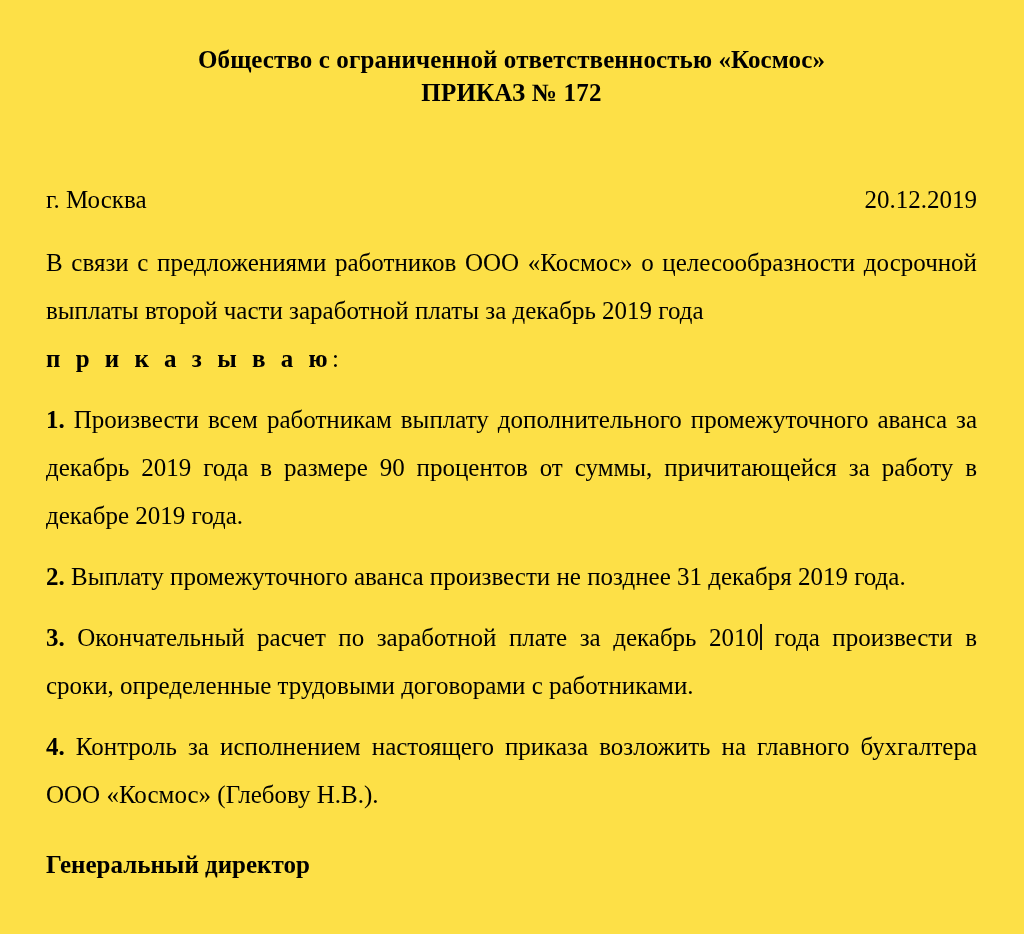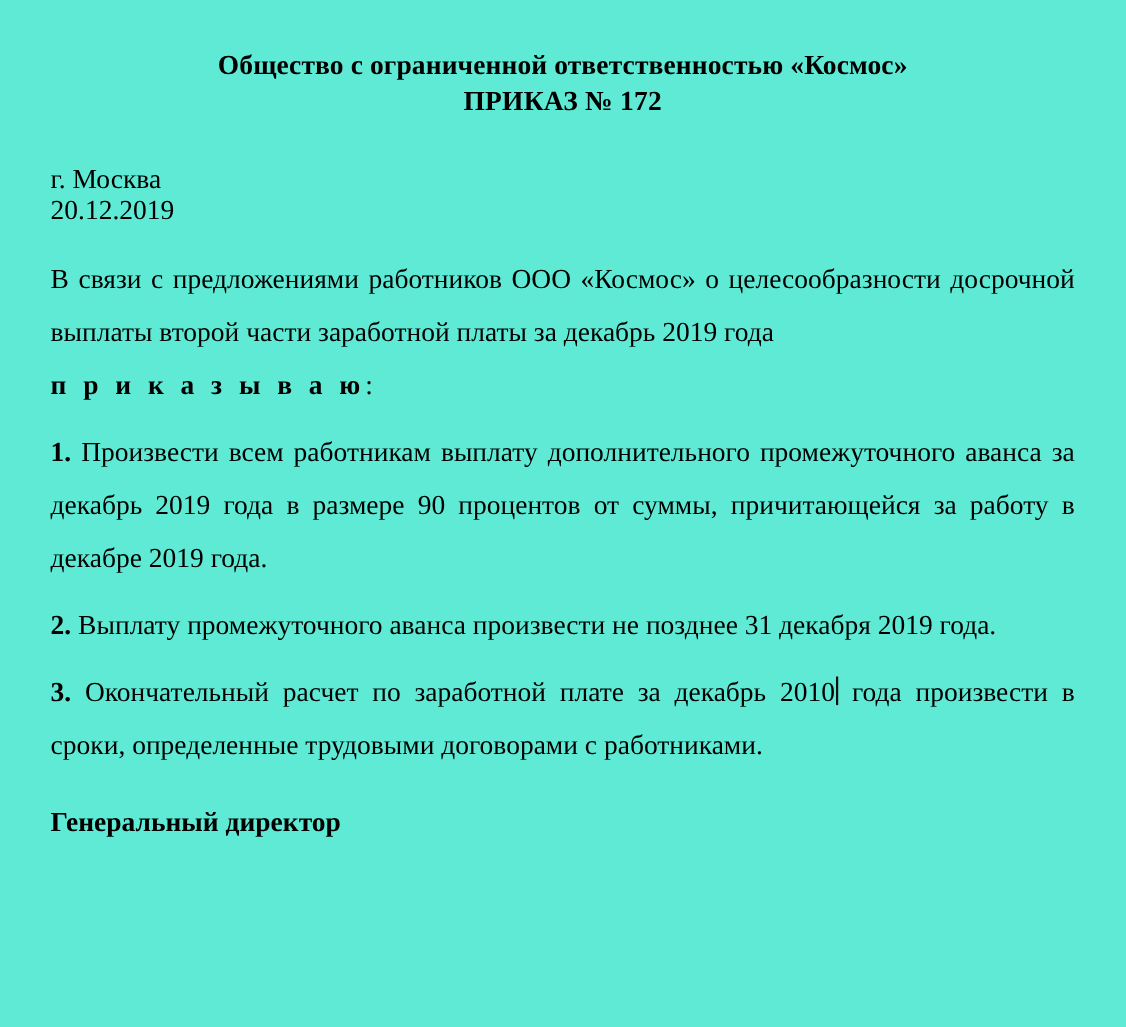--- a/index.html
+++ b/index.html
@@ -13,21 +13,21 @@
     height: 934px;
     font-family: "Liberation Serif", "DejaVu Serif", serif;
     color: #000000;
     -webkit-font-smoothing: antialiased;
   }
 
   .page {
     position: relative;
     width: 1024px;
     height: 934px;
-    background: #5eead4;
+    background: #fde047;
     box-sizing: border-box;
     padding: 0;
     overflow: hidden;
   }
 
   .doc-body {
     position: absolute;
     left: 46px;
     top: 0;
     width: 931px; 
@@ -47,22 +47,21 @@
     font-size: 25px;
     letter-spacing: 0.2px;
   }
 
   
   .meta-row {
     display: flex;
     justify-content: space-between;
     align-items: baseline;
     font-size: 25px;
-    margin-top: 41px;
-    flex-direction: column;
+    margin-top: 77px;
   }
   .meta-city { white-space: nowrap; }
   .meta-date { white-space: nowrap; }
 
   
   .para {
     font-size: 25px;
     line-height: 1.92;
     text-align: justify;
     text-justify: inter-word;
@@ -140,19 +139,23 @@
     <p class="para clause last-line-natural">
       <span class="num">2.</span>
       <span>Выплату промежуточного аванса произвести не позднее 31 декабря 2019 года.</span>
     </p>
 
     <p class="para clause last-line-natural">
       <span class="num">3.</span>
       <span>Окончательный расчет по заработной плате за декабрь 2010</span><span class="caret"></span><span> года произвести в сроки, определенные трудовыми договорами с работниками.</span>
     </p>
 
+    <p class="para clause last-line-natural">
+      <span class="num">4.</span>
+      <span>Контроль за исполнением настоящего приказа возложить на главного бухгалтера ООО «Космос» (Глебову Н.В.).</span>
+    </p>
 
     <div class="signature-row">
       <span class="sig-title">Генеральный директор</span>
     </div>
 
   </div>
 </div>
 
 </body></html>

